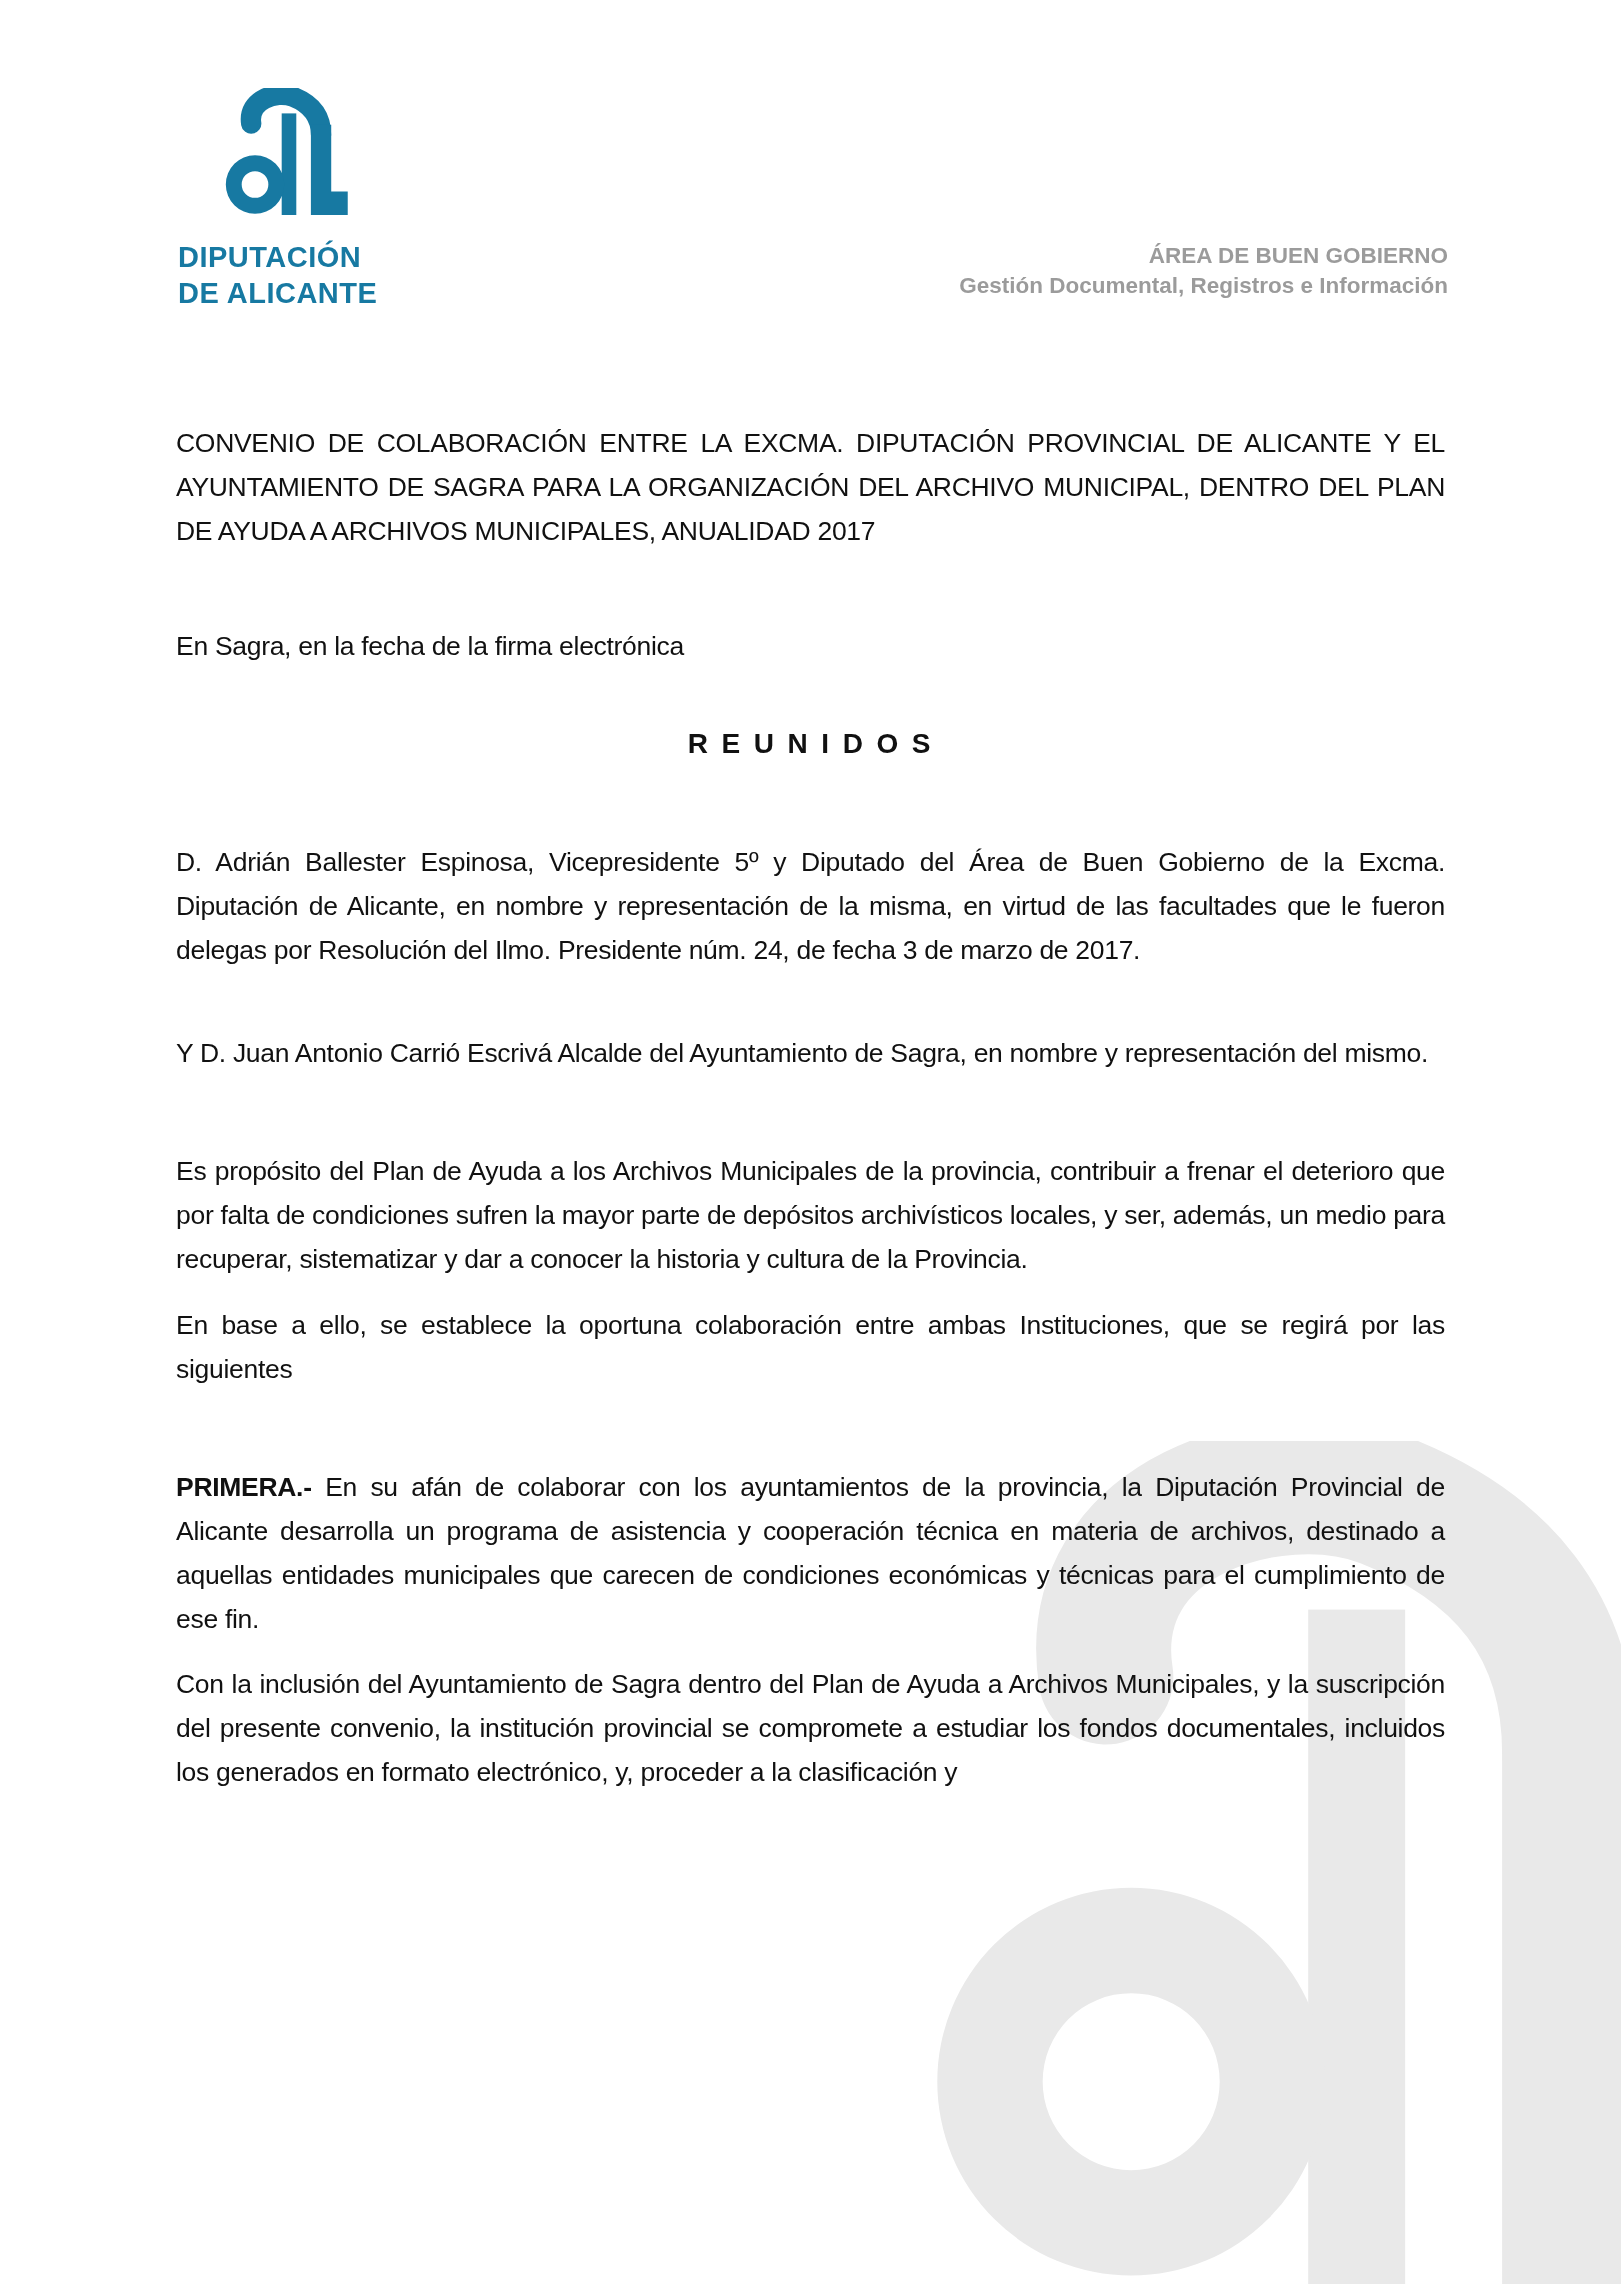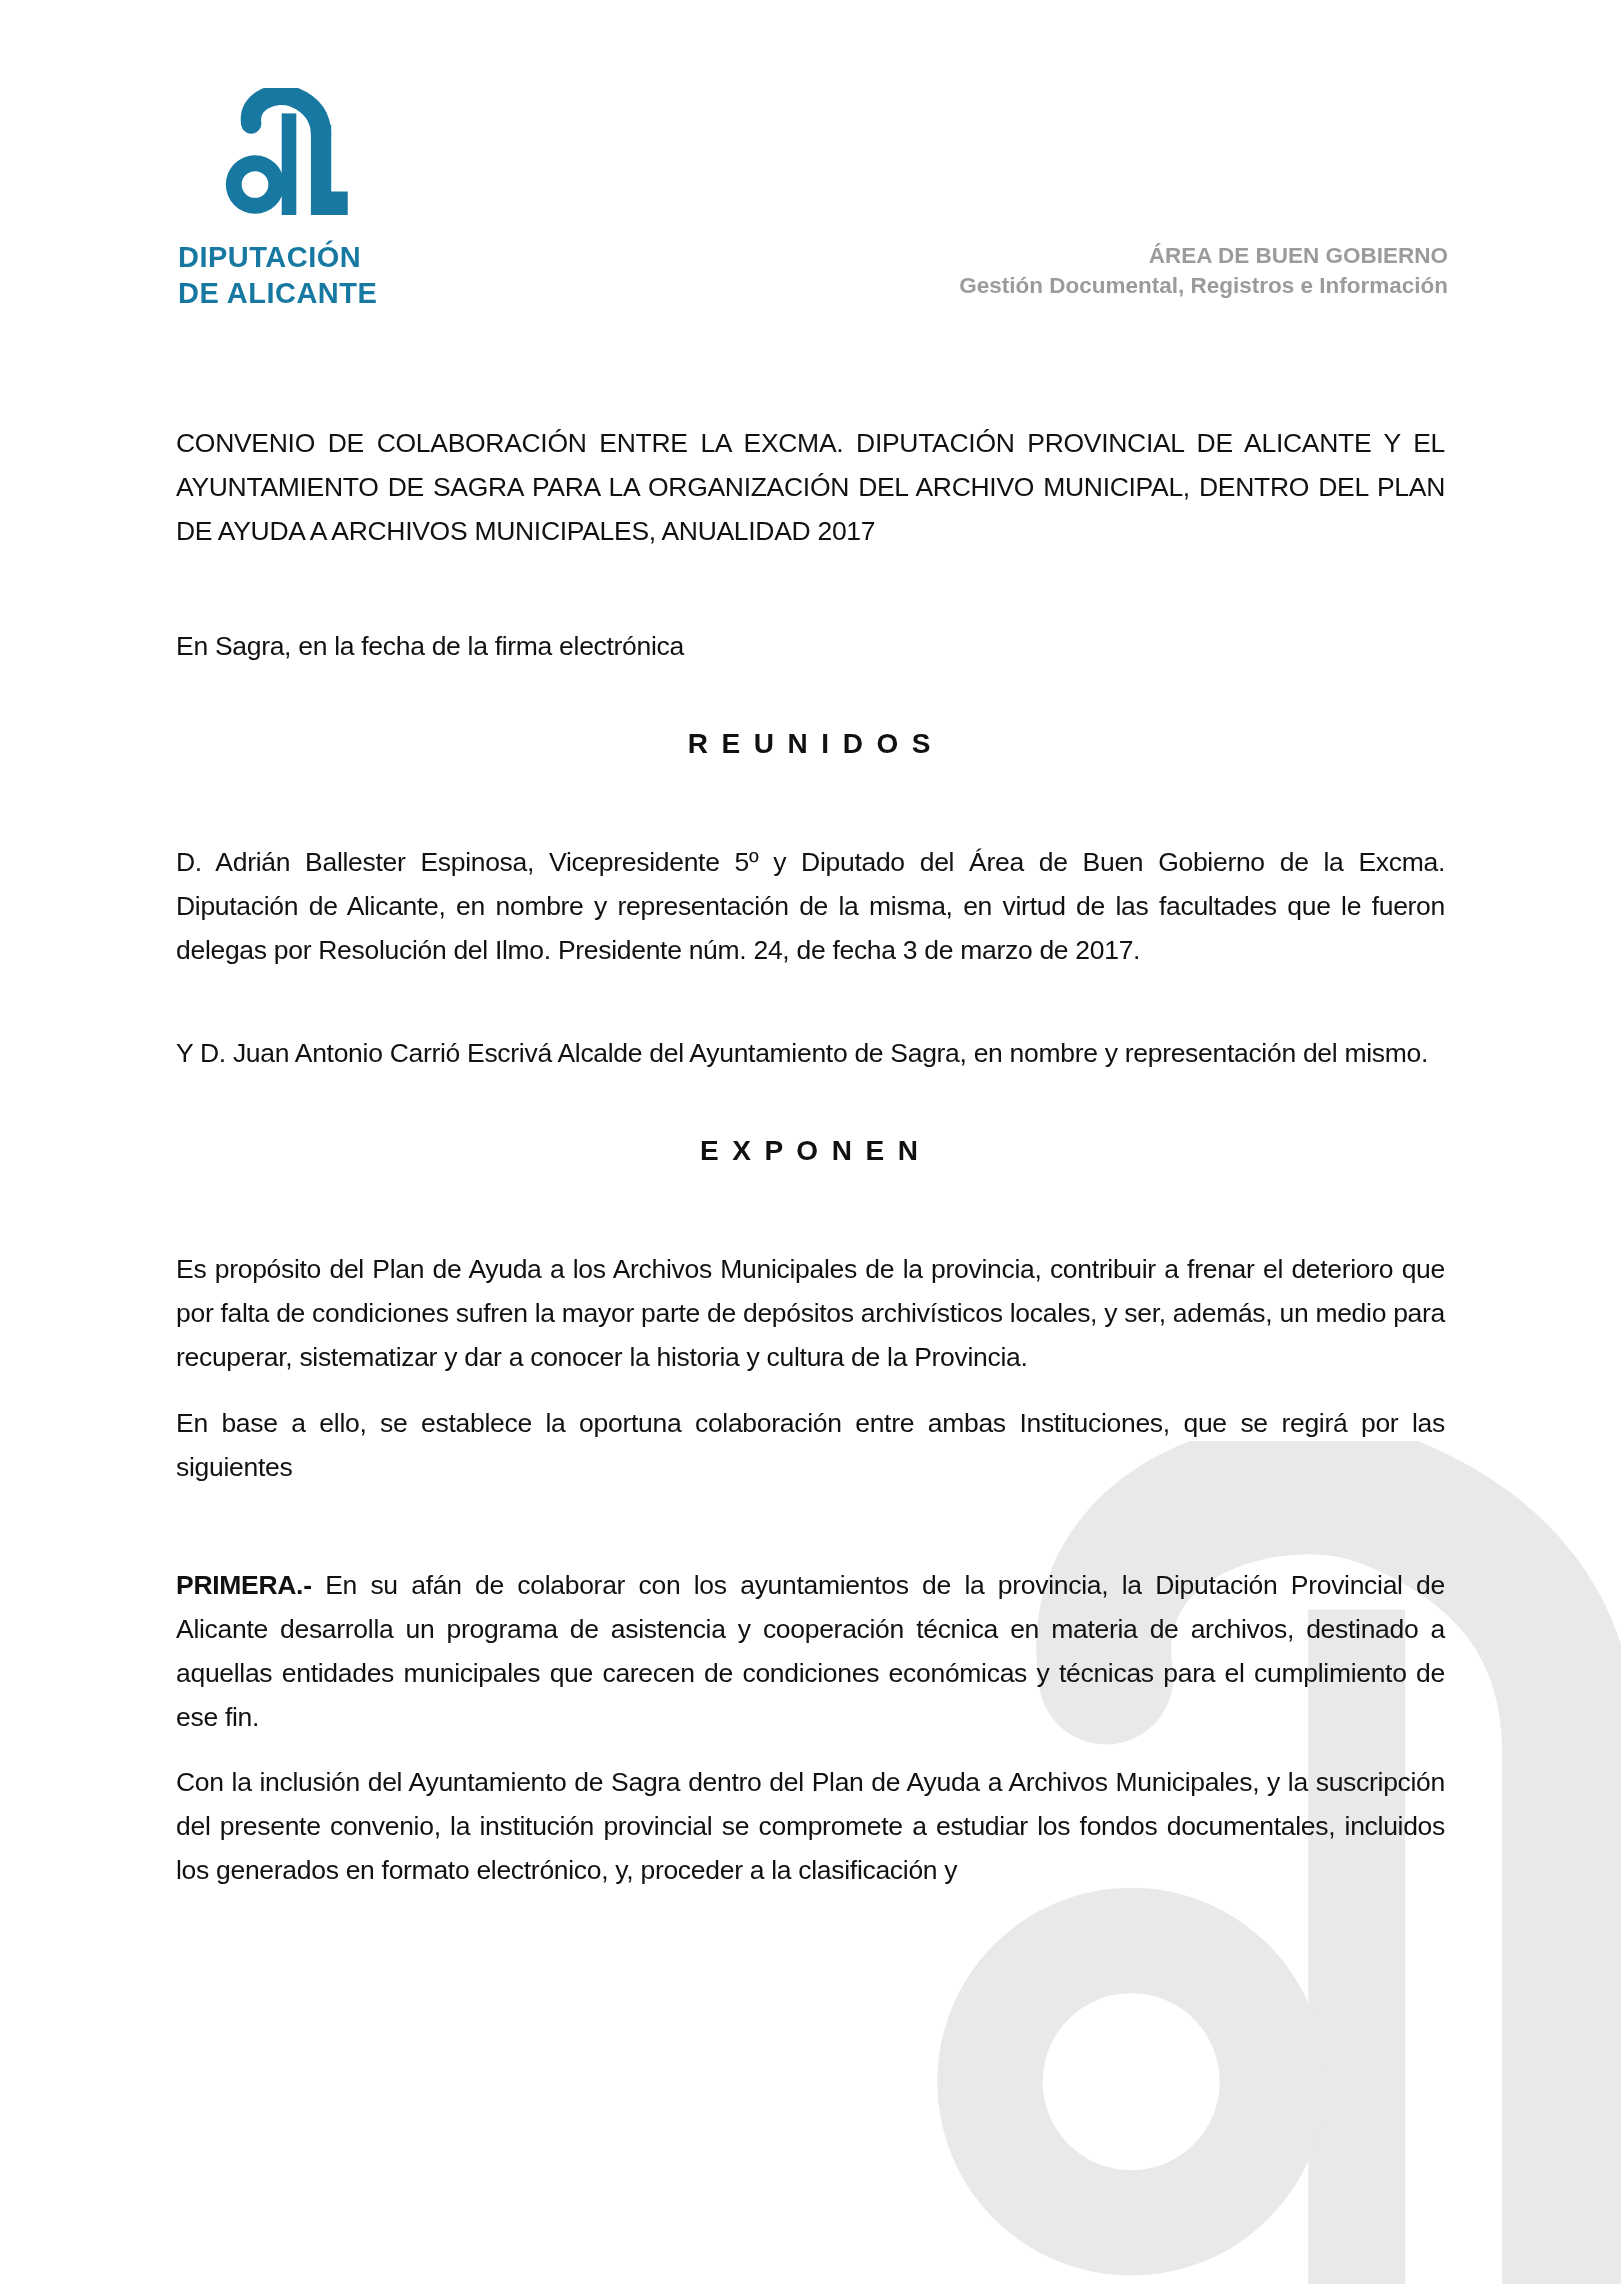--- a/index.html
+++ b/index.html
@@ -155,21 +155,20 @@
     <p class="doc-title">CONVENIO DE COLABORACIÓN ENTRE LA EXCMA. DIPUTACIÓN PROVINCIAL DE ALICANTE Y EL AYUNTAMIENTO DE SAGRA PARA LA ORGANIZACIÓN DEL ARCHIVO MUNICIPAL, DENTRO DEL PLAN DE AYUDA A ARCHIVOS MUNICIPALES, ANUALIDAD 2017</p>
 
     <p class="dateline">En Sagra, en la fecha de la firma electrónica</p>
 
     <h2 class="section-heading">R E U N I D O S</h2>
 
     <p class="para">D. Adrián Ballester Espinosa, Vicepresidente 5º y Diputado del Área de Buen Gobierno de la Excma. Diputación de Alicante, en nombre y representación de la misma, en virtud de las facultades que le fueron delegas por Resolución del Ilmo. Presidente núm. 24, de fecha 3 de marzo de 2017.</p>
 
     <p class="para-follow">Y D. Juan Antonio Carrió Escrivá Alcalde del Ayuntamiento de Sagra, en nombre y representación del mismo.</p>
 
-    <h2 class="section-heading">E X P O N E N</h2>
 
     <p class="para">Es propósito del Plan de Ayuda a los Archivos Municipales de la provincia, contribuir a frenar el deterioro que por falta de condiciones sufren la mayor parte de depósitos archivísticos locales, y ser, además, un medio para recuperar, sistematizar y dar a conocer la historia y cultura de la Provincia.</p>
 
     <p class="para-tight">En base a ello, se establece la oportuna colaboración entre ambas Instituciones, que se regirá por las siguientes</p>
 
 
     <p class="para">
       <span class="bold">PRIMERA.-</span>
       <span>En su afán de colaborar con los ayuntamientos de la provincia, la Diputación Provincial de Alicante desarrolla un programa de asistencia y cooperación técnica en materia de archivos, destinado a aquellas entidades municipales que carecen de condiciones económicas y técnicas para el cumplimiento de ese fin.</span>
     </p>

